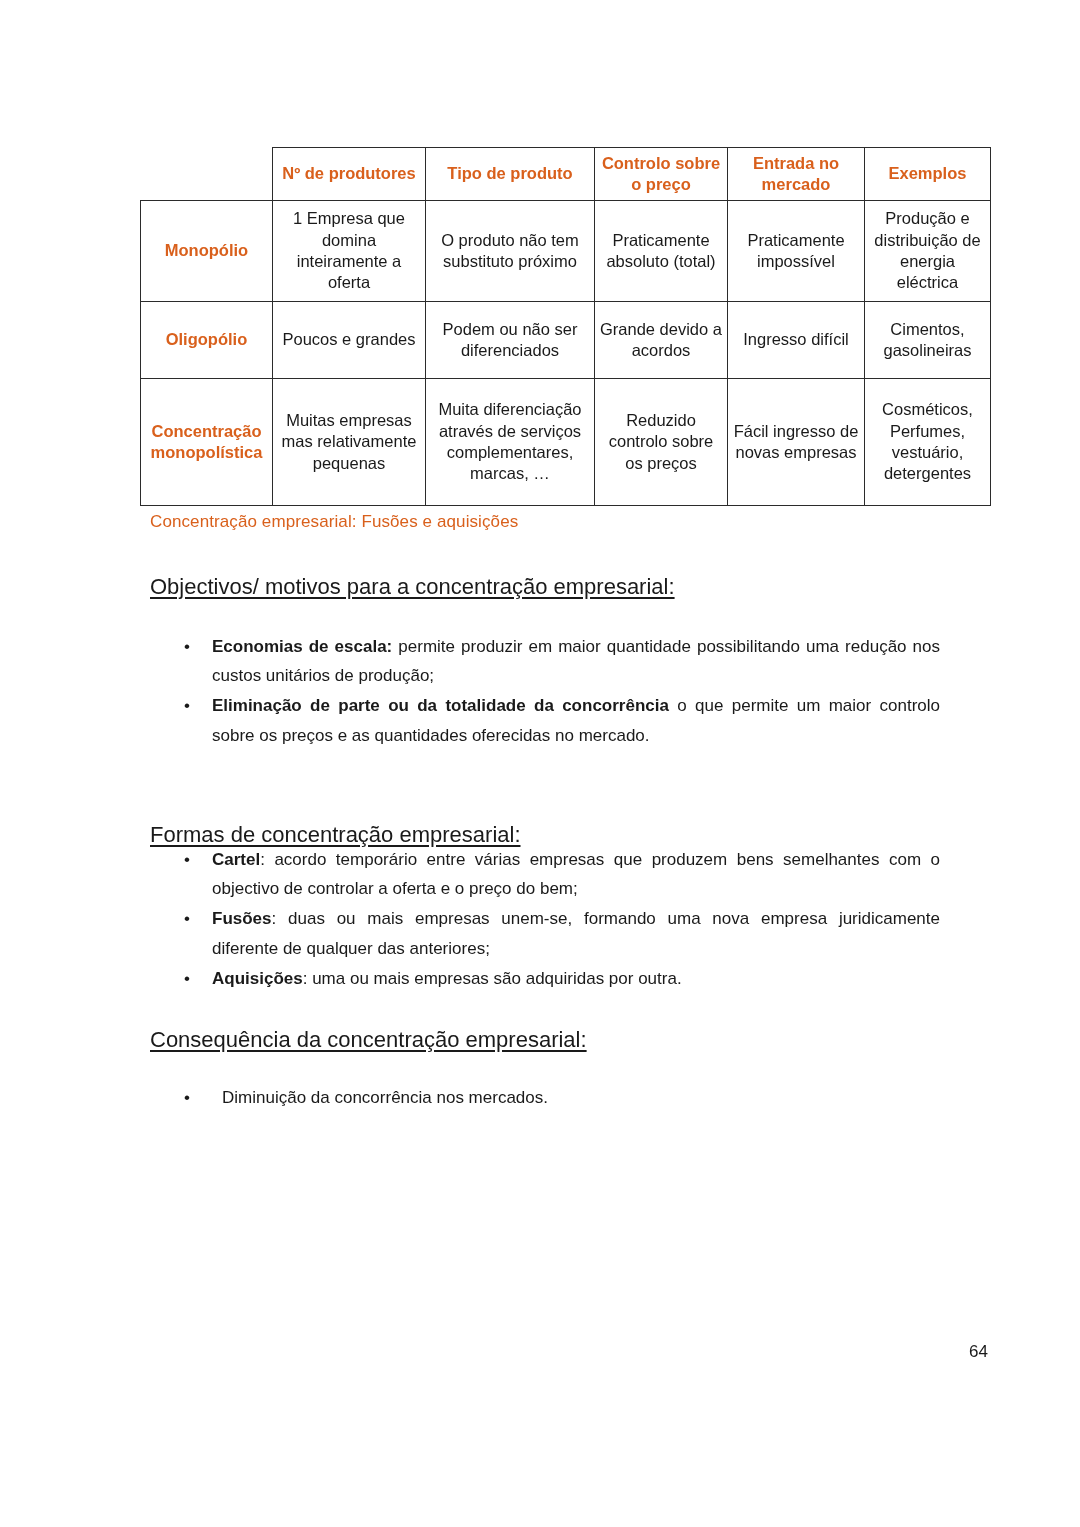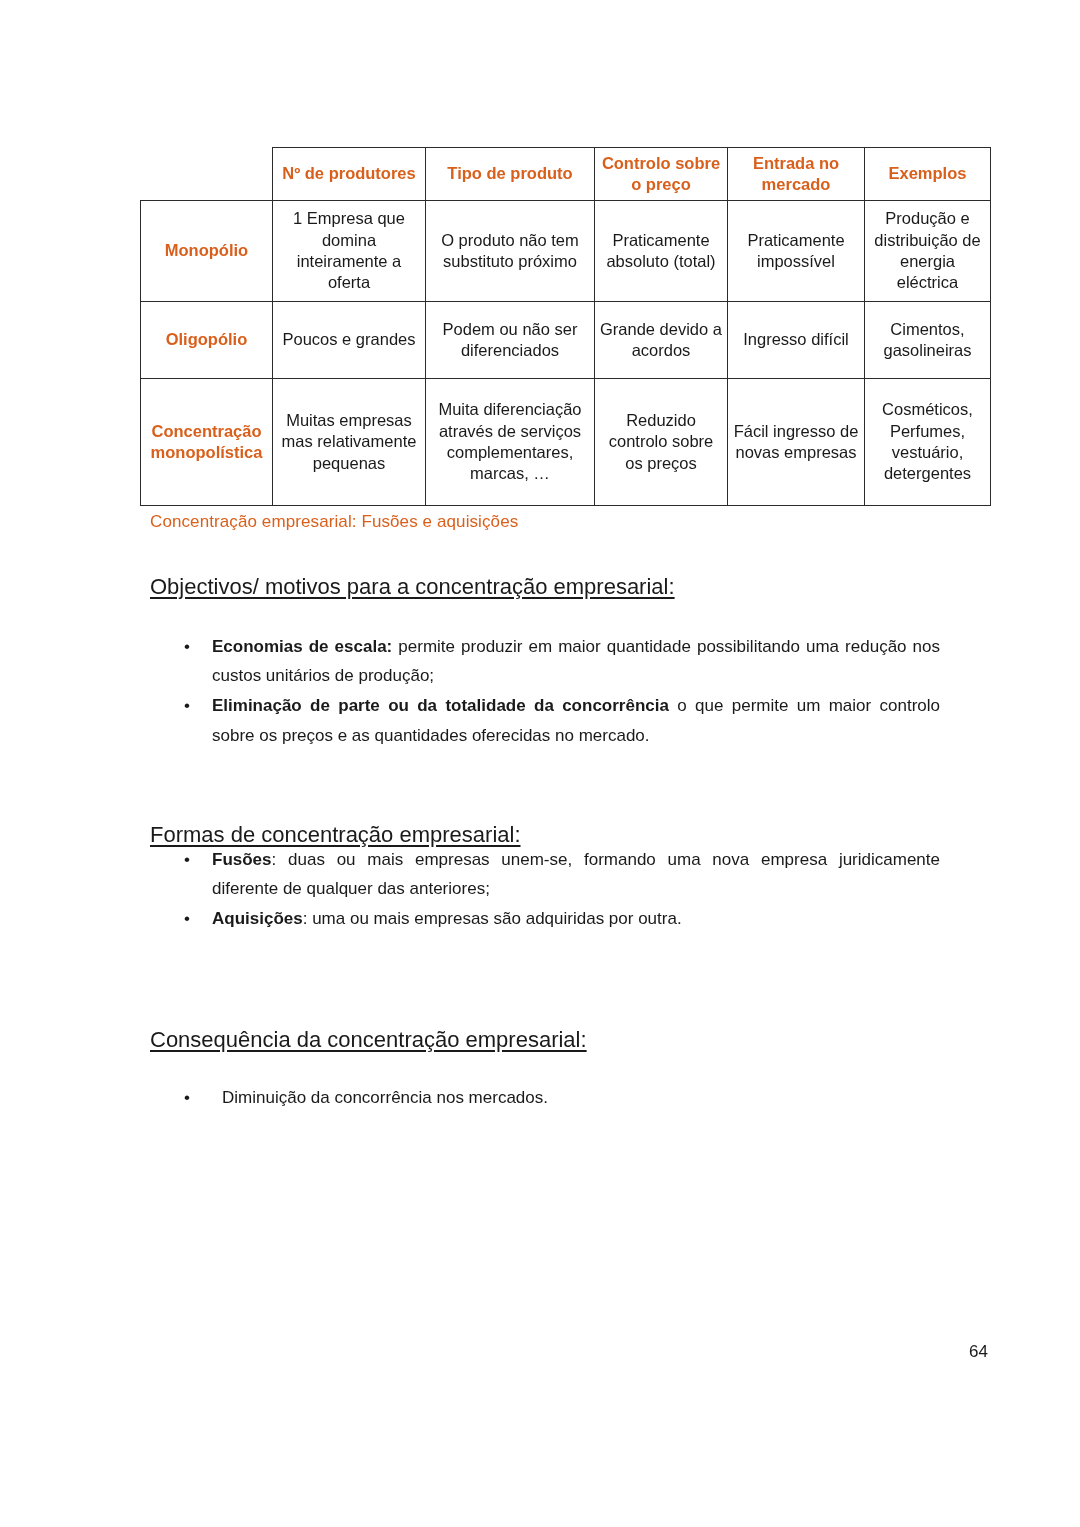--- a/index.html
+++ b/index.html
@@ -192,20 +192,23 @@
     </li>
     <li>
       <b>Eliminação de parte ou da totalidade da concorrência</b><span> o que permite um maior controlo sobre os preços e as quantidades oferecidas no mercado.</span>
     </li>
   </ul>
 
   <div class="underline-label" style="top:786px;margin-top:36px;">Formas de concentração empresarial:</div>
 
   <ul class="doc-list" style="top:845px;">
     <li>
+      <b>Cartel</b><span>: acordo temporário entre várias empresas que produzem bens semelhantes com o objectivo de controlar a oferta e o preço do bem;</span>
+    </li>
+    <li>
       <b>Fusões</b><span>: duas ou mais empresas unem-se, formando uma nova empresa juridicamente diferente de qualquer das anteriores;</span>
     </li>
     <li class="last-line">
       <b>Aquisições</b><span>: uma ou mais empresas são adquiridas por outra.</span>
     </li>
   </ul>
 
   <div class="underline-label" style="top:1027px;">Consequência da concentração empresarial:</div>
 
   <ul class="doc-list" style="top:1083px;">

